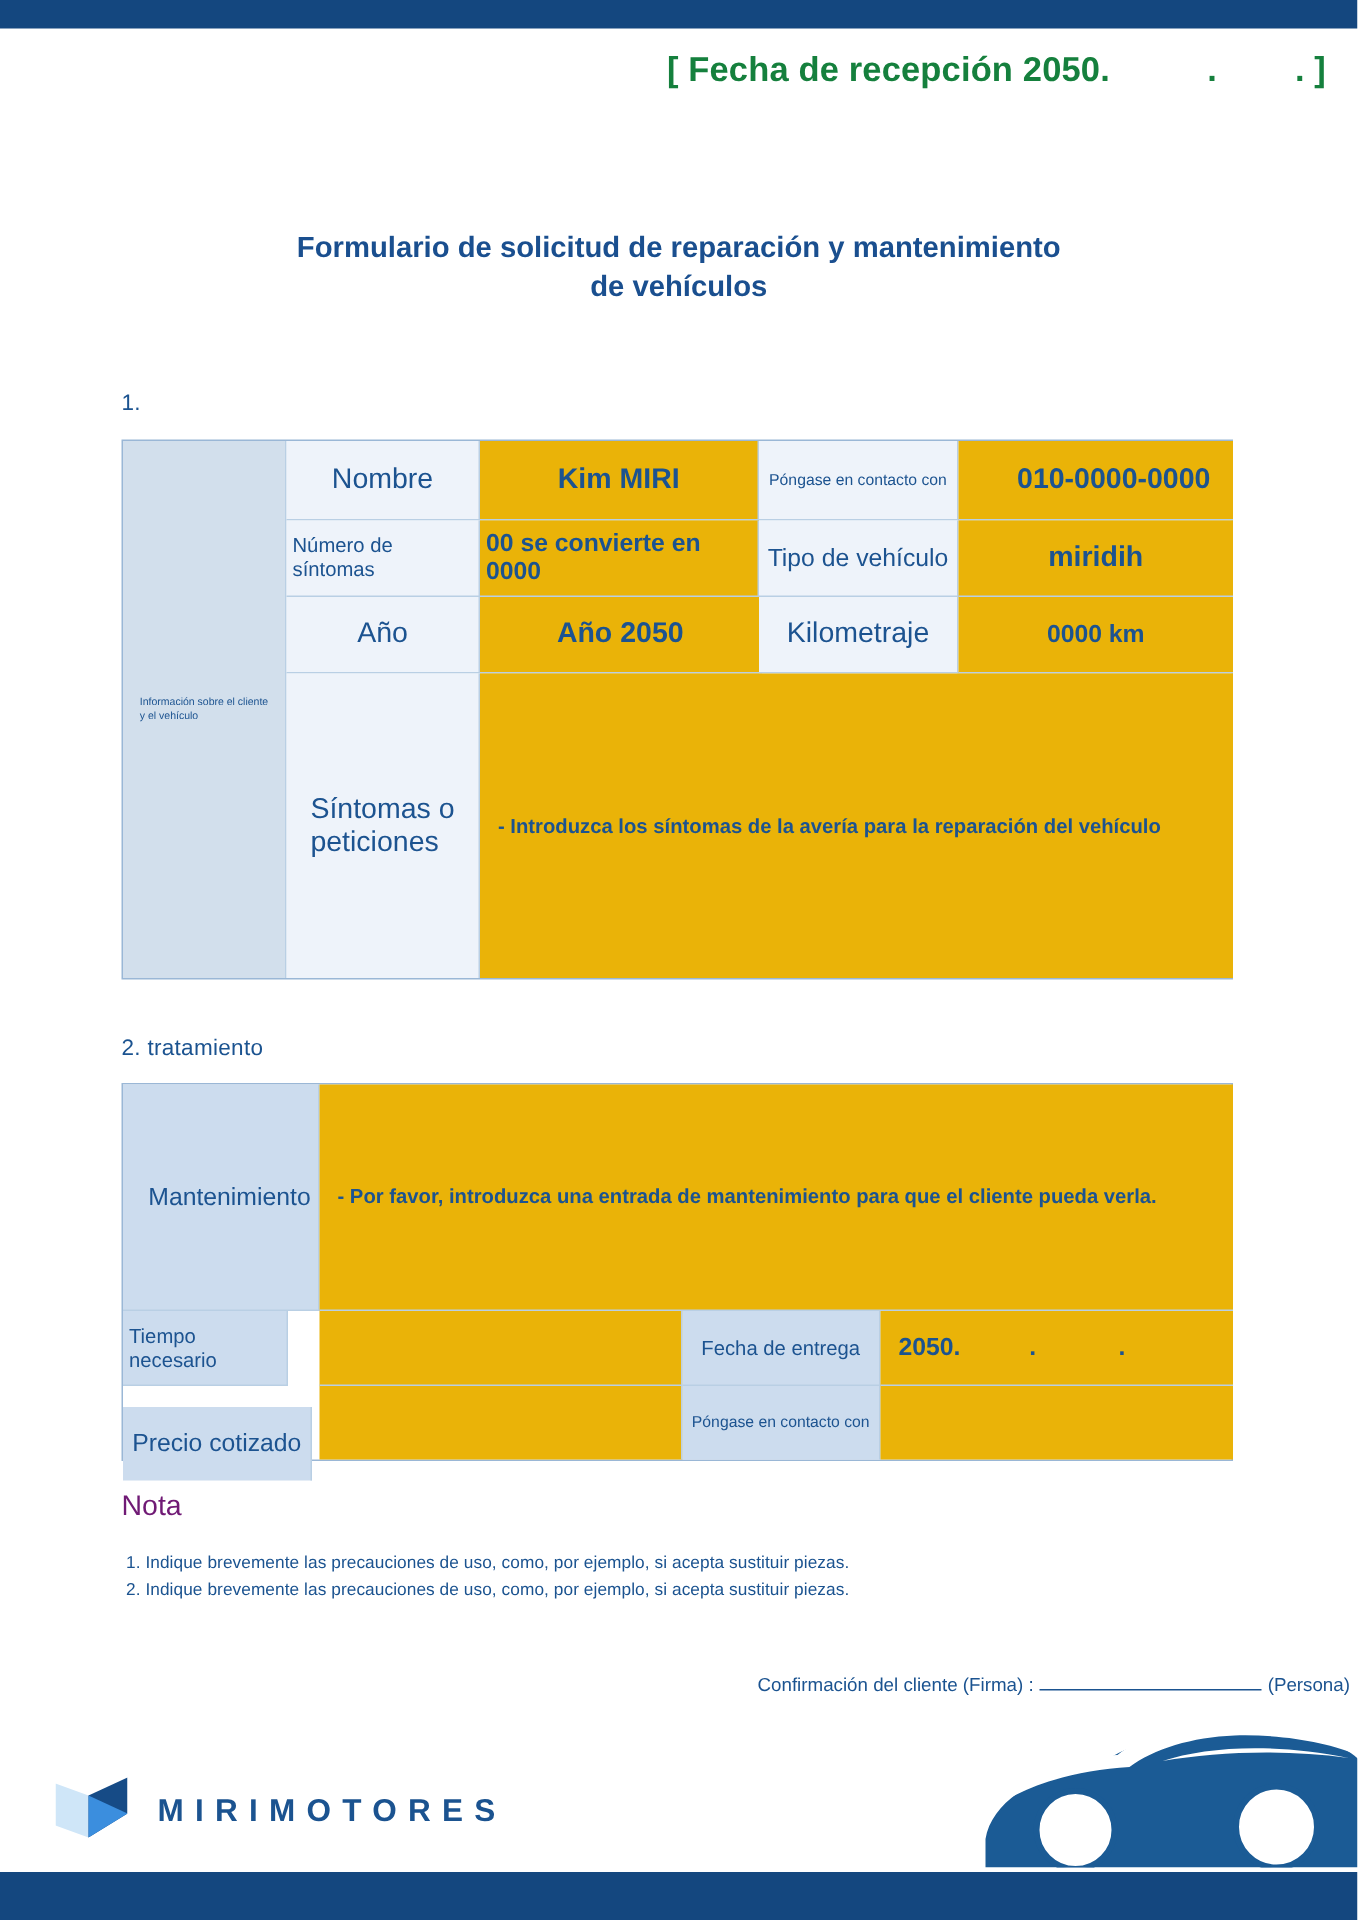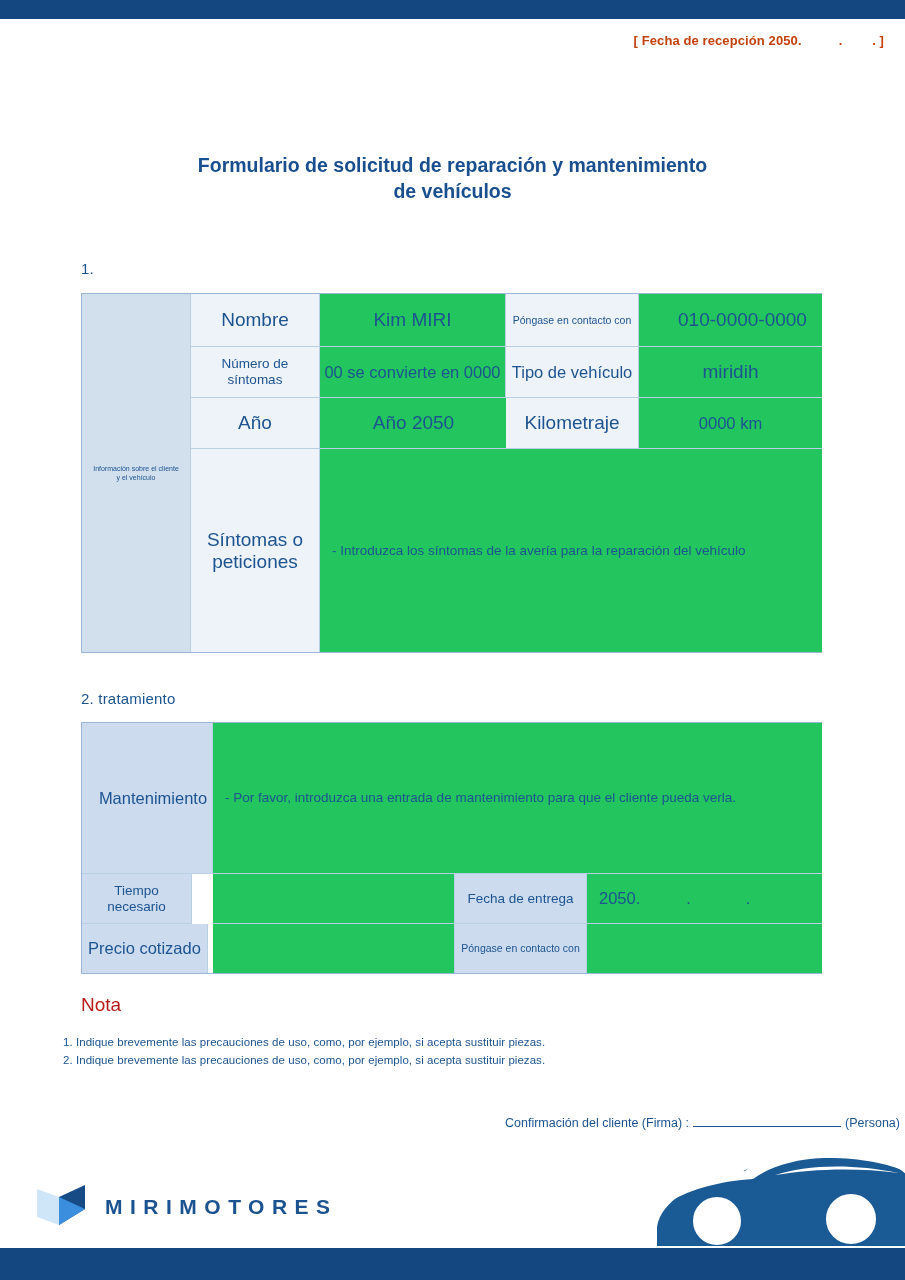--- a/index.html
+++ b/index.html
@@ -20,21 +20,21 @@
   }
   .botbar {
     position:absolute; left:0; bottom:0; width:905px; height:32px;
     background:#14477f;
   }
 
   
   .recep-date {
     position:absolute; left:0; top:33px; width:884px;
     text-align:right;
-    font-size:13px; font-weight:bold; color:#c2410c;
+    font-size:23px; font-weight:bold; color:#15803d;
     letter-spacing:.1px;
     white-space:pre;
   }
 
   
   .title {
     position:absolute; left:0; top:152px; width:905px;
     text-align:center;
     font-size:19.5px; font-weight:bold; color:#1a4f8f;
     line-height:26px;
@@ -56,51 +56,51 @@
     background:#ffffff;
   }
   #table1 { left:81px; top:293px; width:741px; height:360px; }
   #table2 { left:81px; top:722px; width:741px; height:252px; }
 
   .cell {
     position:absolute;
     border-right:1px solid #b9cfe4;
     border-bottom:1px solid #b9cfe4;
     display:flex; align-items:center; justify-content:center;
-    text-align:center;
+    text-align:left;
     color:#1c5housing;
     color:#1c5390;
     padding:2px 4px;
     line-height:1.15;
     overflow:hidden;
   }
   .cell.nb-r { border-right:none; }
   .cell.nb-b { border-bottom:none; }
 
   
   .fill-side  { background:#d2dfec; }       
   .fill-lbl   { background:#eef3fa; }       
   .fill-lbl2  { background:#ccdcee; }       
-  .fill-white { background:#22c55e; }
+  .fill-white { background:#eab308;font-weight:bold; }
 
   .t-lg   { font-size:19px; }
   .t-md   { font-size:16.5px; }
   .t-sm   { font-size:13.5px; }
   .t-xs   { font-size:10.5px; }
   .t-xxs  { font-size:7px; line-height:1.3; }
 
   .left-align { justify-content:flex-start; text-align:left; padding-left:12px; }
 
   
   #nota-head {
     position:absolute; left:81px; top:994px;
-    font-size:19px; color:#b91c1c;
+    font-size:19px; color:#701a75;
   }
   .nota-line {
-    position:absolute; left:63px;
+    position:absolute; left:84px;
     font-size:11.5px; color:#1b5390; letter-spacing:.05px;
   }
   #nota-1 { top:1036px; }
   #nota-2 { top:1054px; }
 
   
   #sign-row {
     position:absolute; left:505px; top:1116px;
     font-size:12.5px; color:#1b5390;
     display:flex; align-items:flex-end; gap:0;
@@ -167,21 +167,21 @@
 <div class="tbl" id="table2">
 
   <div class="cell fill-lbl2 t-md" style="left:0; top:0; width:131px; height:151px;padding-left:16px;">Mantenimiento</div>
   <div class="cell fill-white t-sm nb-r left-align" style="left:131px; top:0; width:609px; height:151px;">- Por favor, introduzca una entrada de mantenimiento para que el cliente pueda verla.</div>
 
   <div class="cell fill-lbl2 t-sm" style="left:0; top:151px; width:110px; height:50px;">Tiempo necesario</div>
   <div class="cell fill-white t-sm" style="left:131px; top:151px; width:242px; height:50px;"></div>
   <div class="cell fill-lbl2 t-sm" style="left:373px; top:151px; width:132px; height:50px;">Fecha de entrega</div>
   <div class="cell fill-white t-md nb-r left-align" style="left:505px; top:151px; width:235px; height:50px; white-space:pre;">2050.          .            .</div>
 
-  <div class="cell fill-lbl2 t-md nb-b" style="left:0; top:201px; width:126px; height:49px;">Precio cotizado</div>
+  <div class="cell fill-lbl2 t-md nb-b" style="left:0; top:215px; width:126px; height:49px;">Precio cotizado</div>
   <div class="cell fill-white t-sm nb-b" style="left:131px; top:201px; width:242px; height:49px;"></div>
   <div class="cell fill-lbl2 t-xs nb-b" style="left:373px; top:201px; width:132px; height:49px;">Póngase en contacto con</div>
   <div class="cell fill-white t-sm nb-r nb-b" style="left:505px; top:201px; width:235px; height:49px;"></div>
 </div>
 
 <div id="nota-head">Nota</div>
 <div class="nota-line" id="nota-1">1. Indique brevemente las precauciones de uso, como, por ejemplo, si acepta sustituir piezas.</div>
 <div class="nota-line" id="nota-2">2. Indique brevemente las precauciones de uso, como, por ejemplo, si acepta sustituir piezas.</div>
 
 <div id="sign-row">

